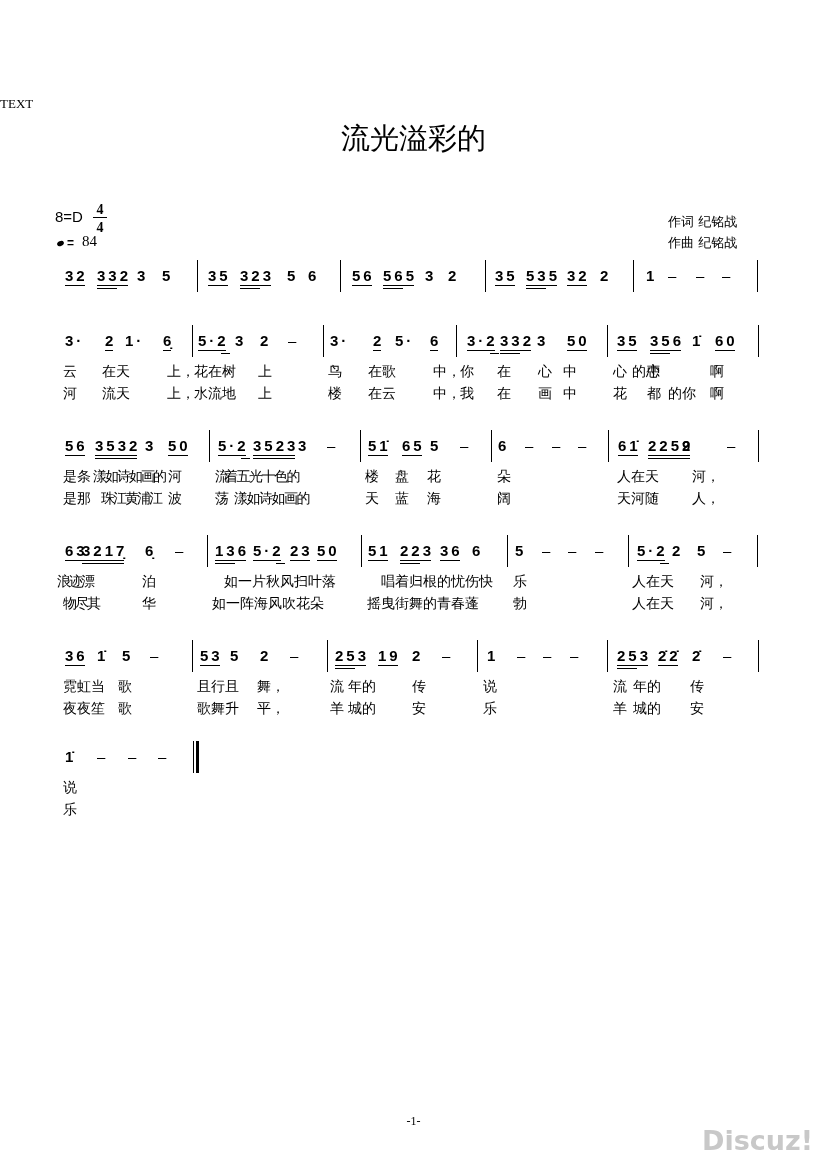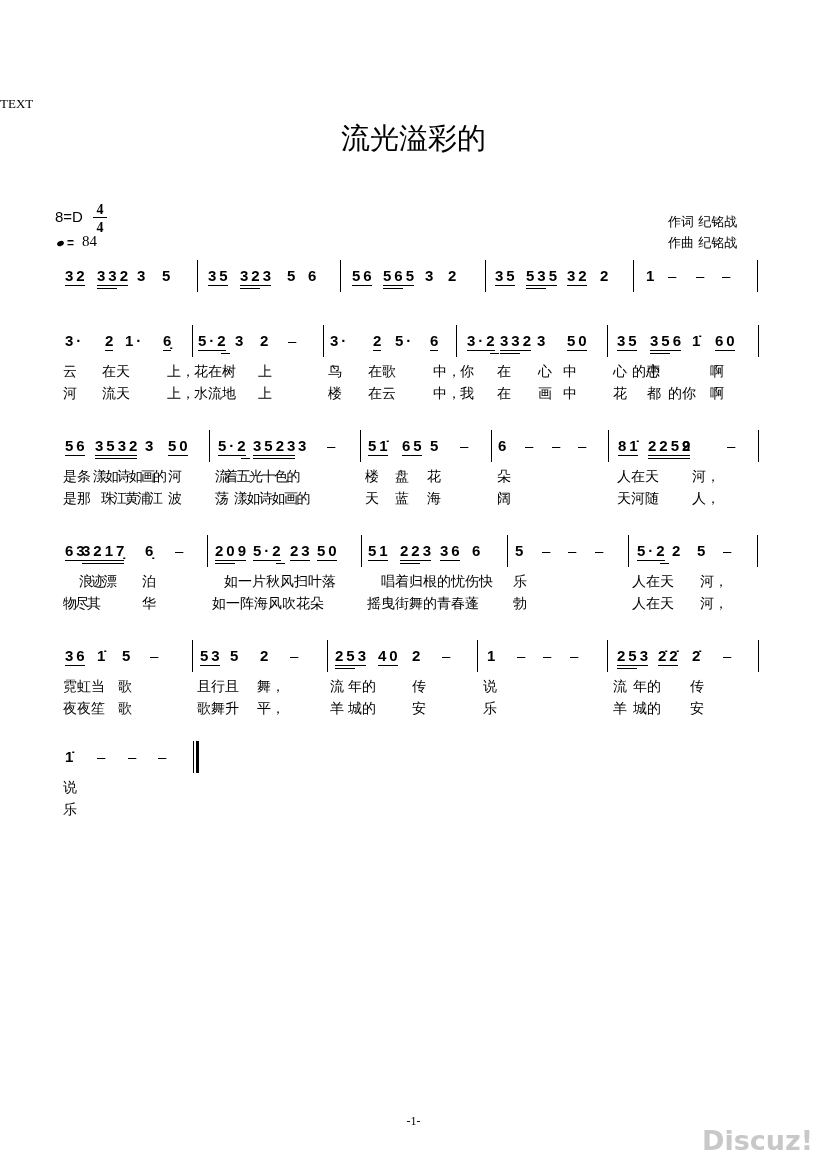--- a/index.html
+++ b/index.html
@@ -179,21 +179,21 @@
   </div>
   <span class="bar" style="left:491px"></span>
   <div>
     <span class="n" style="left:498px">6</span>
     <span class="n d" style="left:525px">–</span>
     <span class="n d" style="left:552px">–</span>
     <span class="n d" style="left:578px">–</span>
   </div>
   <span class="bar" style="left:608px"></span>
   <div>
-    <span class="n u1" style="left:618px">81̇</span>
+    <span class="n u1" style="left:618px">61̇</span>
     <span class="n u1 u2" style="left:648px">2259</span>
     <span class="n" style="left:682px">2</span>
     <span class="n d" style="left:727px">–</span>
   </div>
   <span class="bar" style="left:758px"></span>
 
   <span class="ly l1" style="left:63px">是条</span>
   <span class="ly l1 tight" style="left:93px">漾如诗如画的</span>
   <span class="ly l1" style="left:168px">河</span>
   <span class="ly l1" style="left:215px">流</span>
@@ -220,21 +220,21 @@
 
 <div class="row" style="top:552px">
   <div>
     <span class="n u1" style="left:65px">63</span>
     <span class="n u1 u2" style="left:82px">3217̣</span>
     <span class="n" style="left:145px">6̣</span>
     <span class="n d" style="left:175px">–</span>
   </div>
   <span class="bar" style="left:207px"></span>
   <div>
-    <span class="n u1 p2" style="left:215px;--l:0px;--w:58%">209</span>
+    <span class="n u1 p2" style="left:215px;--l:0px;--w:58%">136</span>
     <span class="n u1 p2" style="left:253px;--l:75%;--w:28%">5·2</span>
     <span class="n u1" style="left:290px">23</span>
     <span class="n u1" style="left:317px">50</span>
   </div>
   <span class="bar" style="left:361px"></span>
   <div>
     <span class="n u1" style="left:368px">51</span>
     <span class="n u1 p2" style="left:400px;--l:0px;--w:58%">223</span>
     <span class="n u1" style="left:440px">36</span>
     <span class="n" style="left:472px">6</span>
@@ -248,21 +248,21 @@
   </div>
   <span class="bar" style="left:628px"></span>
   <div>
     <span class="n u1 p2" style="left:637px;--l:75%;--w:28%">5·2</span>
     <span class="n" style="left:672px">2</span>
     <span class="n" style="left:697px">5</span>
     <span class="n d" style="left:723px">–</span>
   </div>
   <span class="bar" style="left:757px"></span>
 
-  <span class="ly l1 tight" style="left:79px">浪迹漂</span>
+  <span class="ly l1 tight" style="left:57px">浪迹漂</span>
   <span class="ly l1" style="left:142px">泊</span>
   <span class="ly l1" style="left:224px">如一片秋风扫叶落</span>
   <span class="ly l1" style="left:381px">唱着归根的忧伤快</span>
   <span class="ly l1" style="left:513px">乐</span>
   <span class="ly l1" style="left:632px">人在天</span>
   <span class="ly l1" style="left:700px">河，</span>
 
   <span class="ly l2 tight" style="left:63px">物尽其</span>
   <span class="ly l2" style="left:142px">华</span>
   <span class="ly l2" style="left:212px">如一阵海风吹花朵</span>
@@ -282,21 +282,21 @@
   <span class="bar" style="left:192px"></span>
   <div>
     <span class="n u1" style="left:200px">53</span>
     <span class="n" style="left:230px">5</span>
     <span class="n" style="left:260px">2</span>
     <span class="n d" style="left:290px">–</span>
   </div>
   <span class="bar" style="left:327px"></span>
   <div>
     <span class="n u1 p2" style="left:335px;--l:0px;--w:58%">253</span>
-    <span class="n u1" style="left:378px">40</span>
+    <span class="n u1" style="left:378px">19</span>
     <span class="n" style="left:412px">2</span>
     <span class="n d" style="left:442px">–</span>
   </div>
   <span class="bar" style="left:477px"></span>
   <div>
     <span class="n" style="left:487px">1</span>
     <span class="n d" style="left:517px">–</span>
     <span class="n d" style="left:543px">–</span>
     <span class="n d" style="left:570px">–</span>
   </div>

